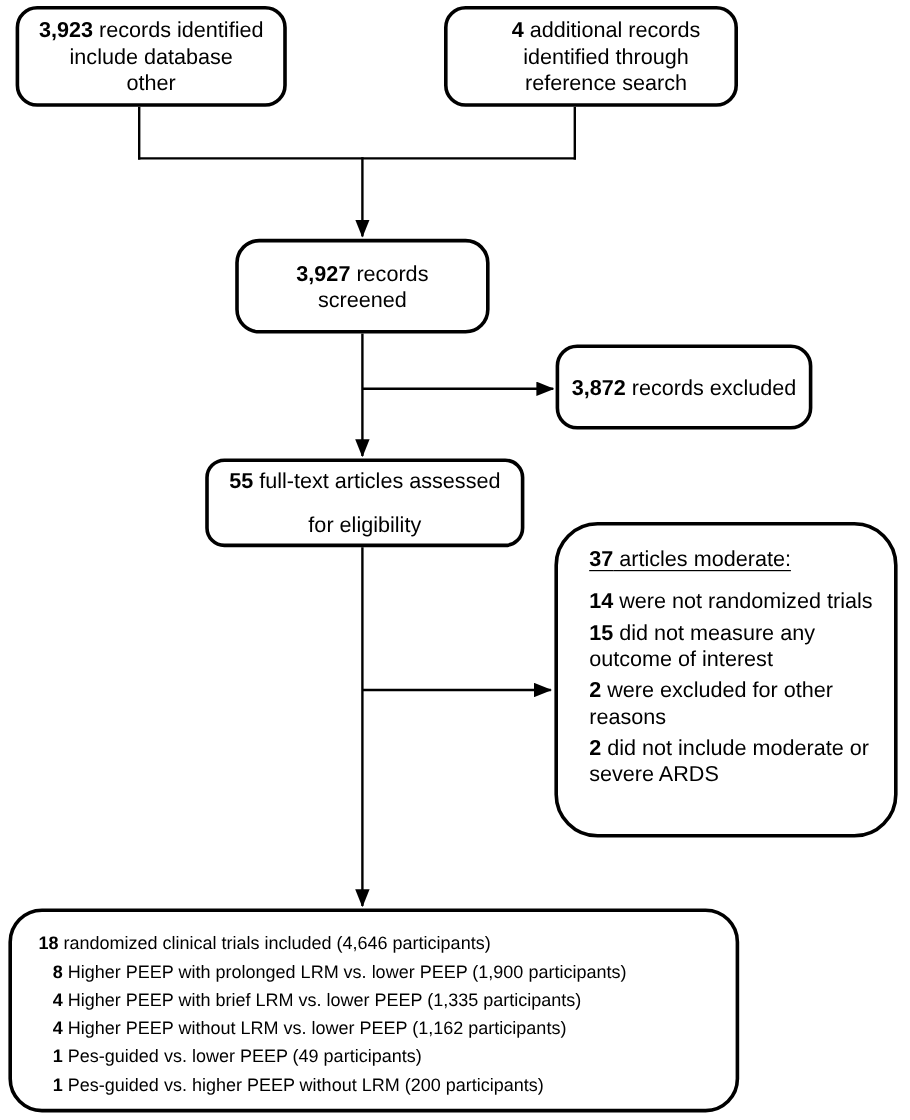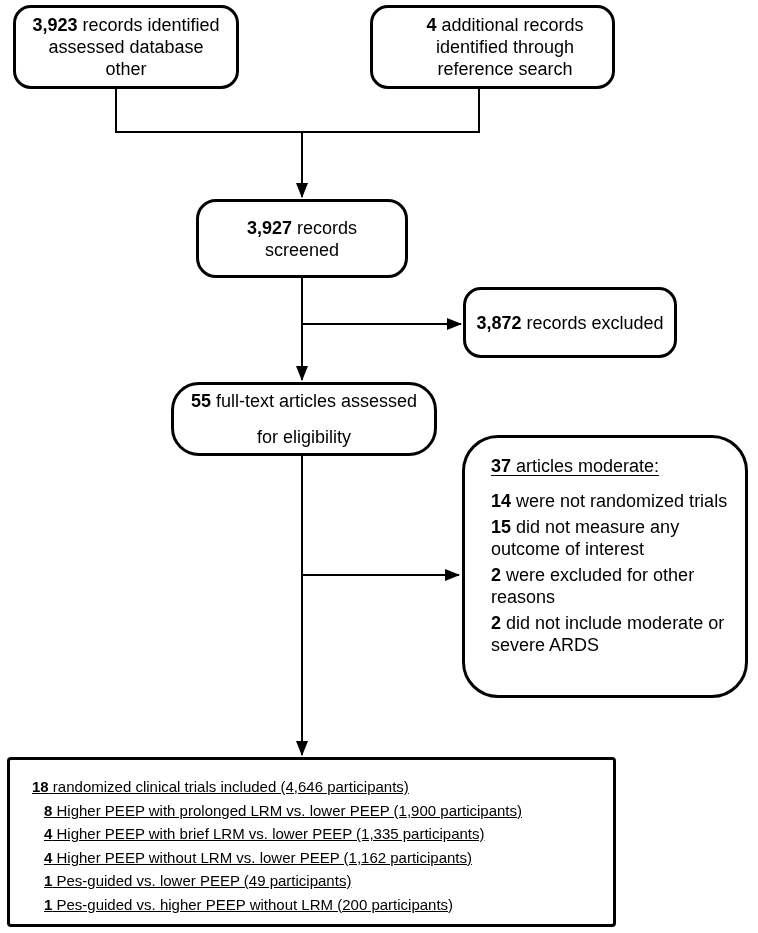--- a/index.html
+++ b/index.html
@@ -41,25 +41,25 @@
     font-size: 18px;
     line-height: 22px;
   }
   b { font-weight: bold; }
 
   
   .box-db       { left: 13px;  top: 5px;   width: 226px; height: 84px;  border-radius: 18px; }
   .box-ref      { left: 370px; top: 5px;   width: 245px; height: 84px;  border-radius: 18px; padding-left: 25px; }
   .box-screen   { left: 196px; top: 199px; width: 212px; height: 79px;  border-radius: 20px; }
   .box-recexcl  { left: 463px; top: 287px; width: 214px; height: 71px;  border-radius: 18px; }
-  .box-fulltext { left: 171px; top: 382px; width: 266px; height: 74px;  border-radius: 28px; gap: 14px; }
+  .box-fulltext { left: 171px; top: 382px; width: 266px; height: 74px;  border-radius: 16px; gap: 14px; }
   .box-artexcl  { left: 462px; top: 435px; width: 286px; height: 263px; border-radius: 36px;
                   padding: 17px 0 0 26px; }
-  .box-included { left: 7px;   top: 757px; width: 609px; height: 170px; border-radius: 4px;
-                  padding: 15px 0 16px 22px; text-decoration: underline; }
+  .box-included { left: 7px;   top: 757px; width: 609px; height: 170px; border-radius: 28px;
+                  padding: 15px 0 16px 22px; }
 
   
   .ae-head {
     font-size: 18px;
     line-height: 22px;
     margin-bottom: 13px;
     white-space: pre;
   }
   .ae-head .u { text-decoration: underline; text-underline-offset: 3px; }
   .ae-item {
@@ -94,21 +94,21 @@
     <line x1="115" y1="132" x2="480" y2="132" stroke="#000" stroke-width="2"></line>
     <line x1="302" y1="131" x2="302" y2="197" stroke="#000" stroke-width="2" marker-end="url(#arr)"></line>
     <line x1="302" y1="278" x2="302" y2="380" stroke="#000" stroke-width="2" marker-end="url(#arr)"></line>
     <line x1="302" y1="324" x2="461" y2="324" stroke="#000" stroke-width="2" marker-end="url(#arr)"></line>
     <line x1="302" y1="456" x2="302" y2="755" stroke="#000" stroke-width="2" marker-end="url(#arr)"></line>
     <line x1="302" y1="575" x2="459" y2="575" stroke="#000" stroke-width="2" marker-end="url(#arr)"></line>
   </svg>
 
   <div class="box centered box-db">
     <div class="ln"><b>3,923</b><span> records identified</span></div>
-    <div class="ln"><b></b><span>assessed database</span></div>
+    <div class="ln"><b></b><span>include database</span></div>
     <div class="ln"><b></b><span>other</span></div>
   </div>
 
   <div class="box centered box-ref">
     <div class="ln"><b>4</b><span> additional records</span></div>
     <div class="ln"><b></b><span>identified through</span></div>
     <div class="ln"><b></b><span>reference search</span></div>
   </div>
 
   <div class="box centered box-screen">

